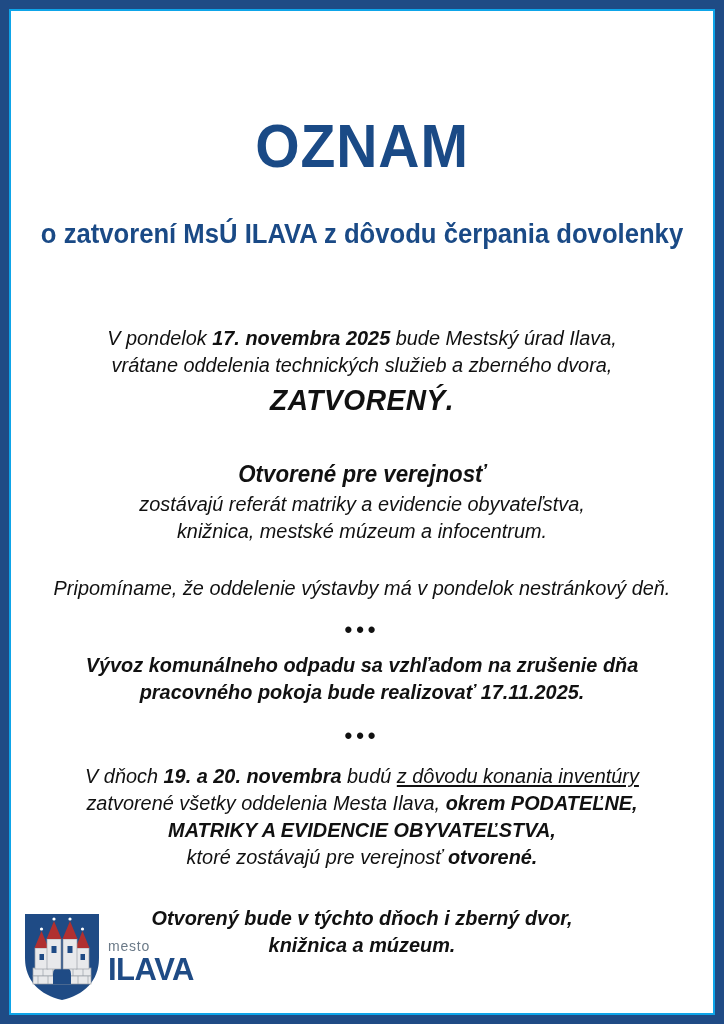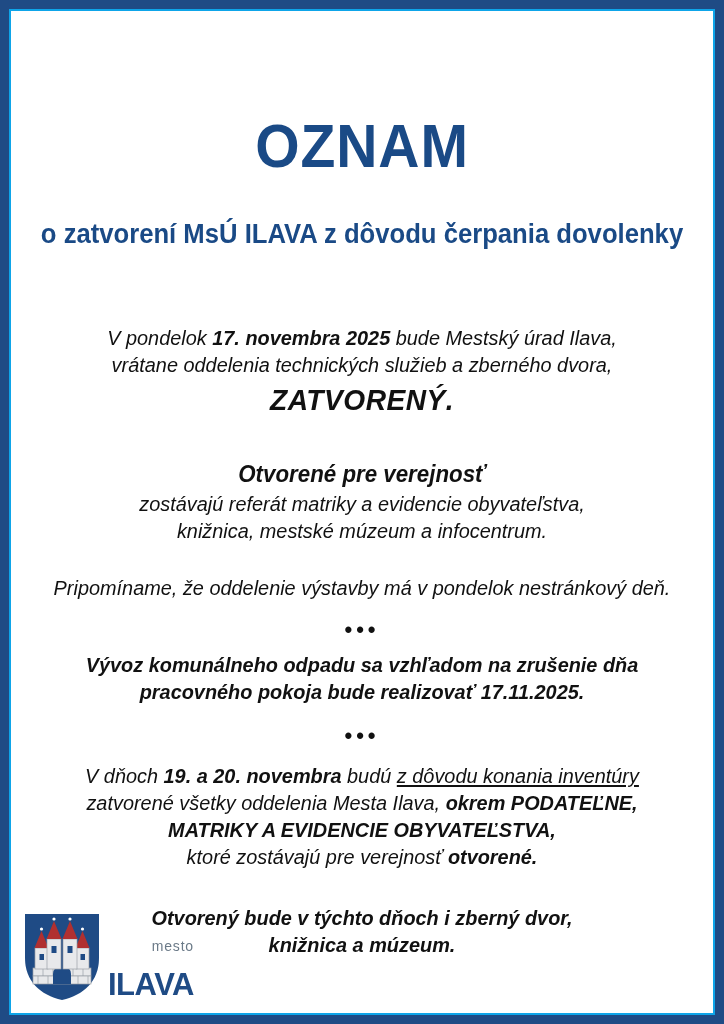--- a/index.html
+++ b/index.html
@@ -130,37 +130,36 @@
     bottom: 10px;
     width: 180px;
     height: 92px;
   }
   #crest { position: absolute; left: 0; top: 0; }
   #wordmark {
     position: absolute;
     left: 86px;
     top: 28px;
     line-height: 1;
-    text-align: right;
   }
   #wordmark .mesto {
     display: block;
     color: #6b7a88;
     font-family: "Liberation Sans", sans-serif;
     font-size: 14px;
     letter-spacing: 0.8px;
   }
   #wordmark .ilava {
     display: block;
     color: #1f4b85;
     font-family: "Liberation Sans Narrow", "Liberation Sans", sans-serif;
     font-weight: bold;
     font-size: 31px;
     letter-spacing: -0.5px;
-    margin-top: 16px;
+    margin-top: 1px;
   }
 </style>
 </head>
 <body>
 
 <div id="poster">
   <div id="poster-inner">
     <div id="poster-canvas">
 
       <div class="title">OZNAM</div>

